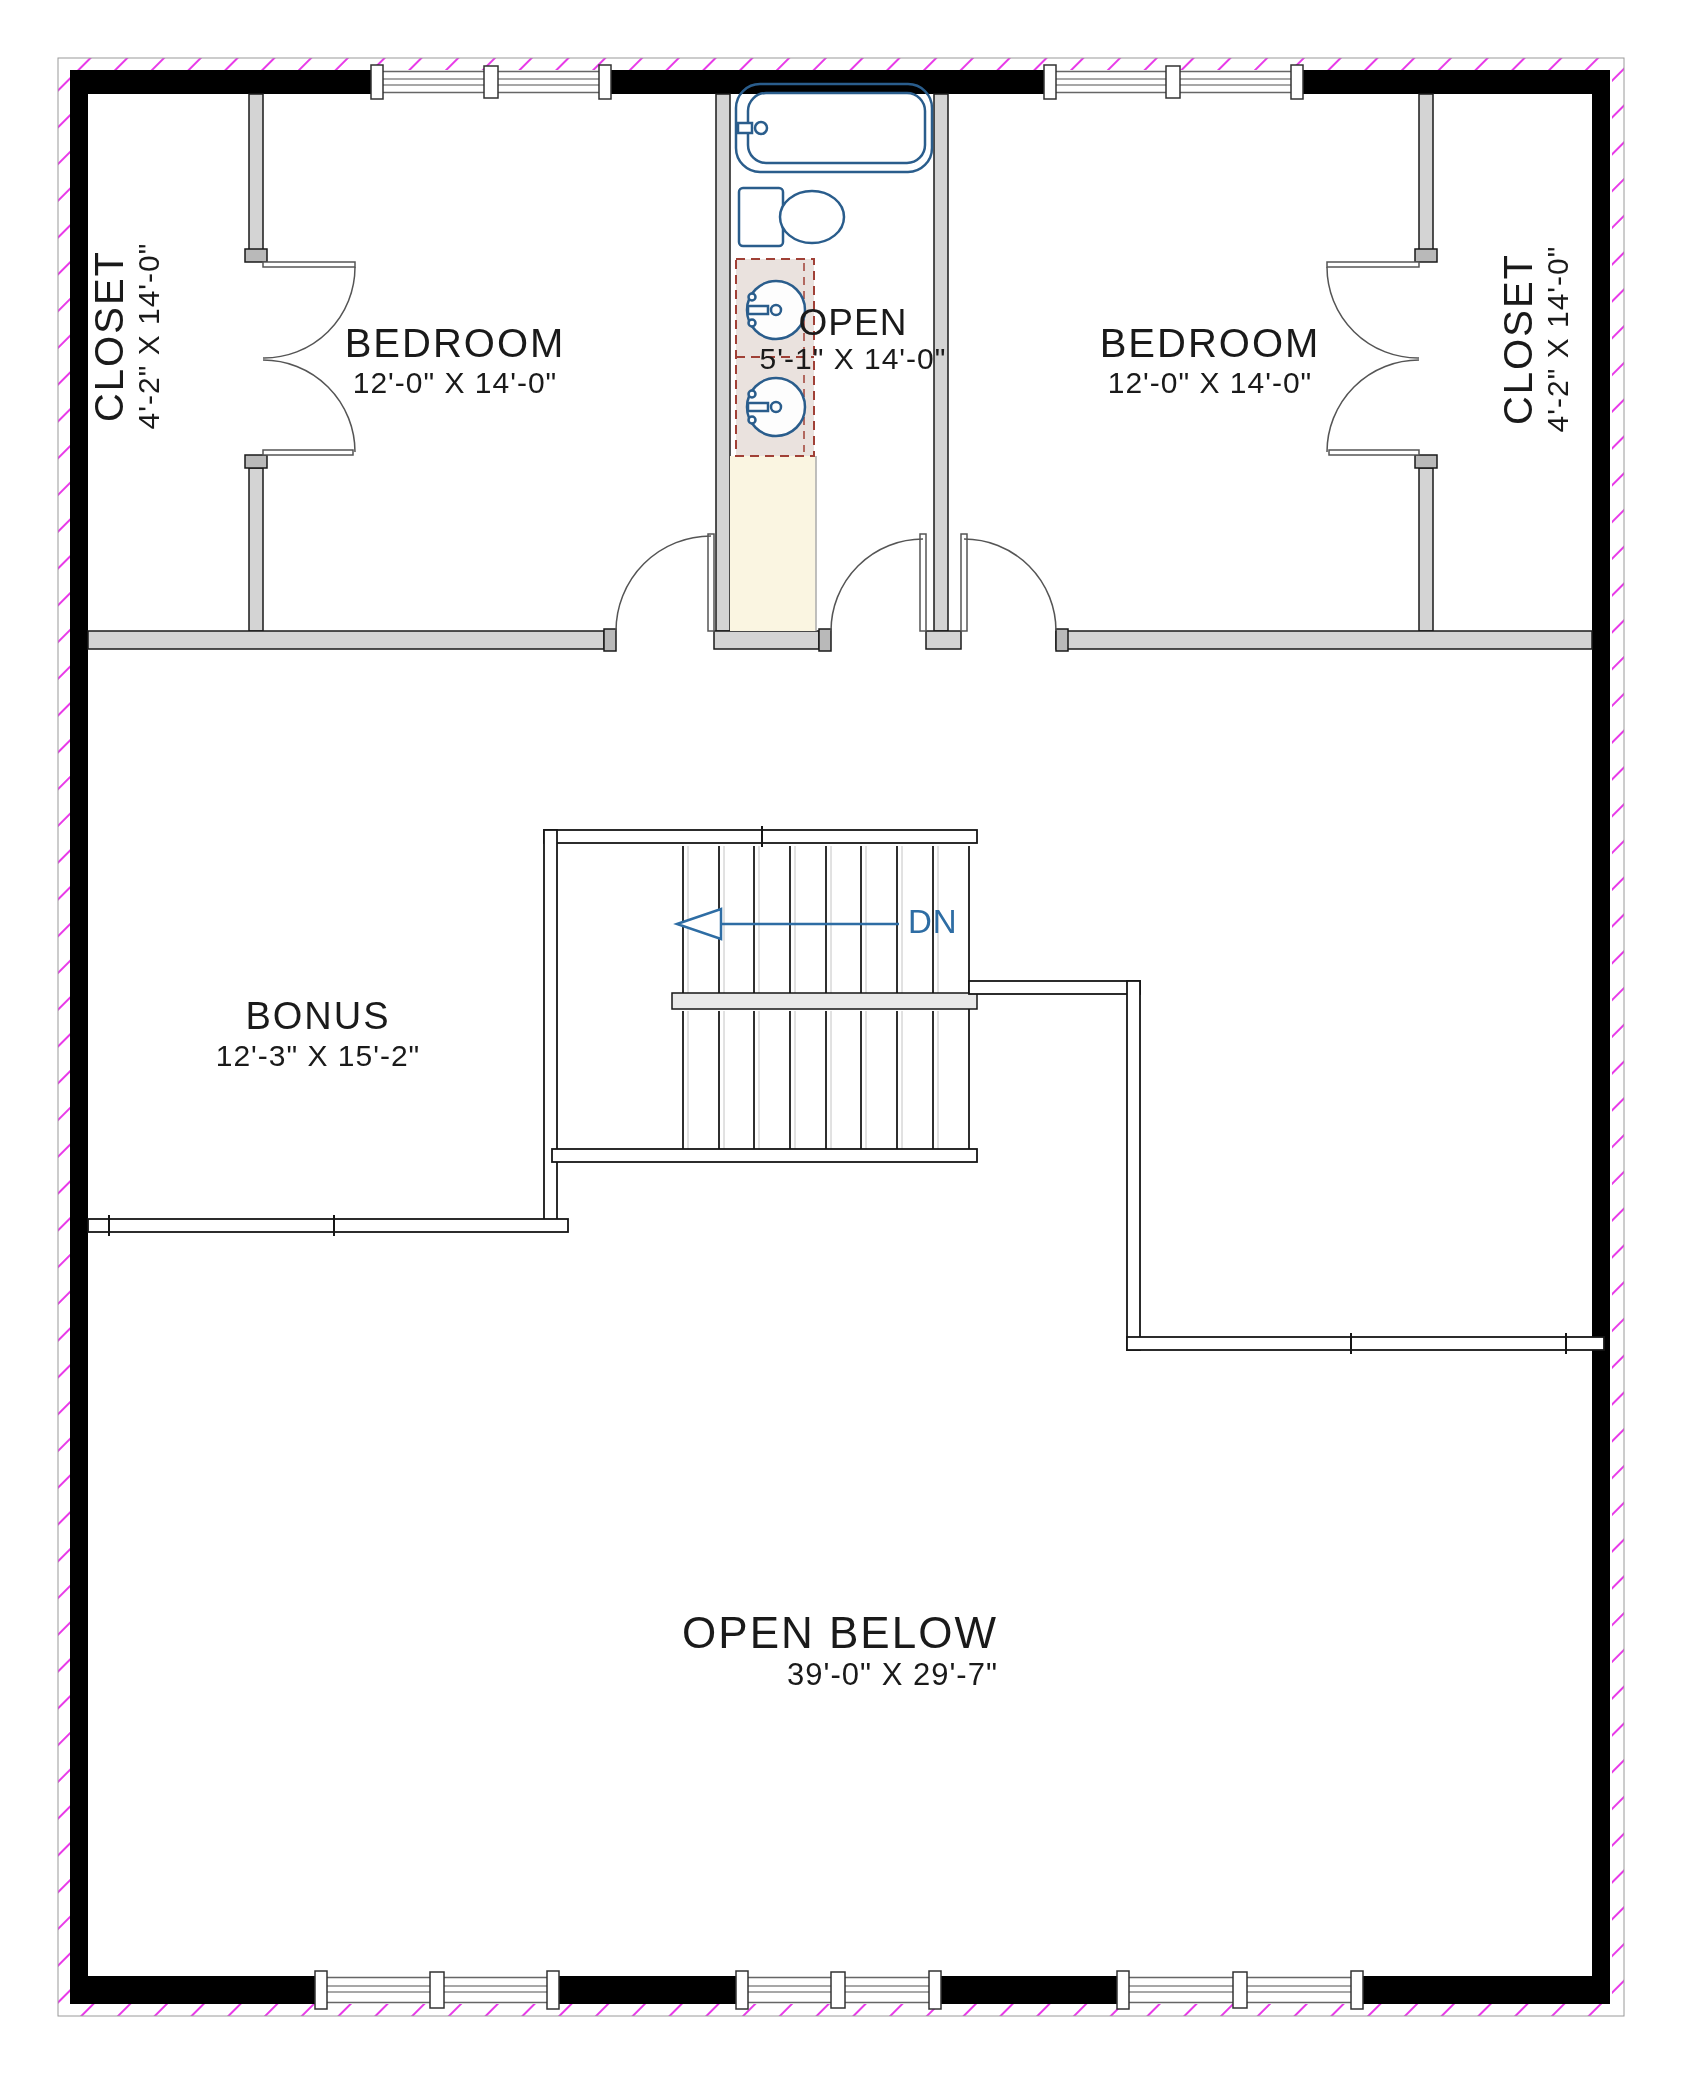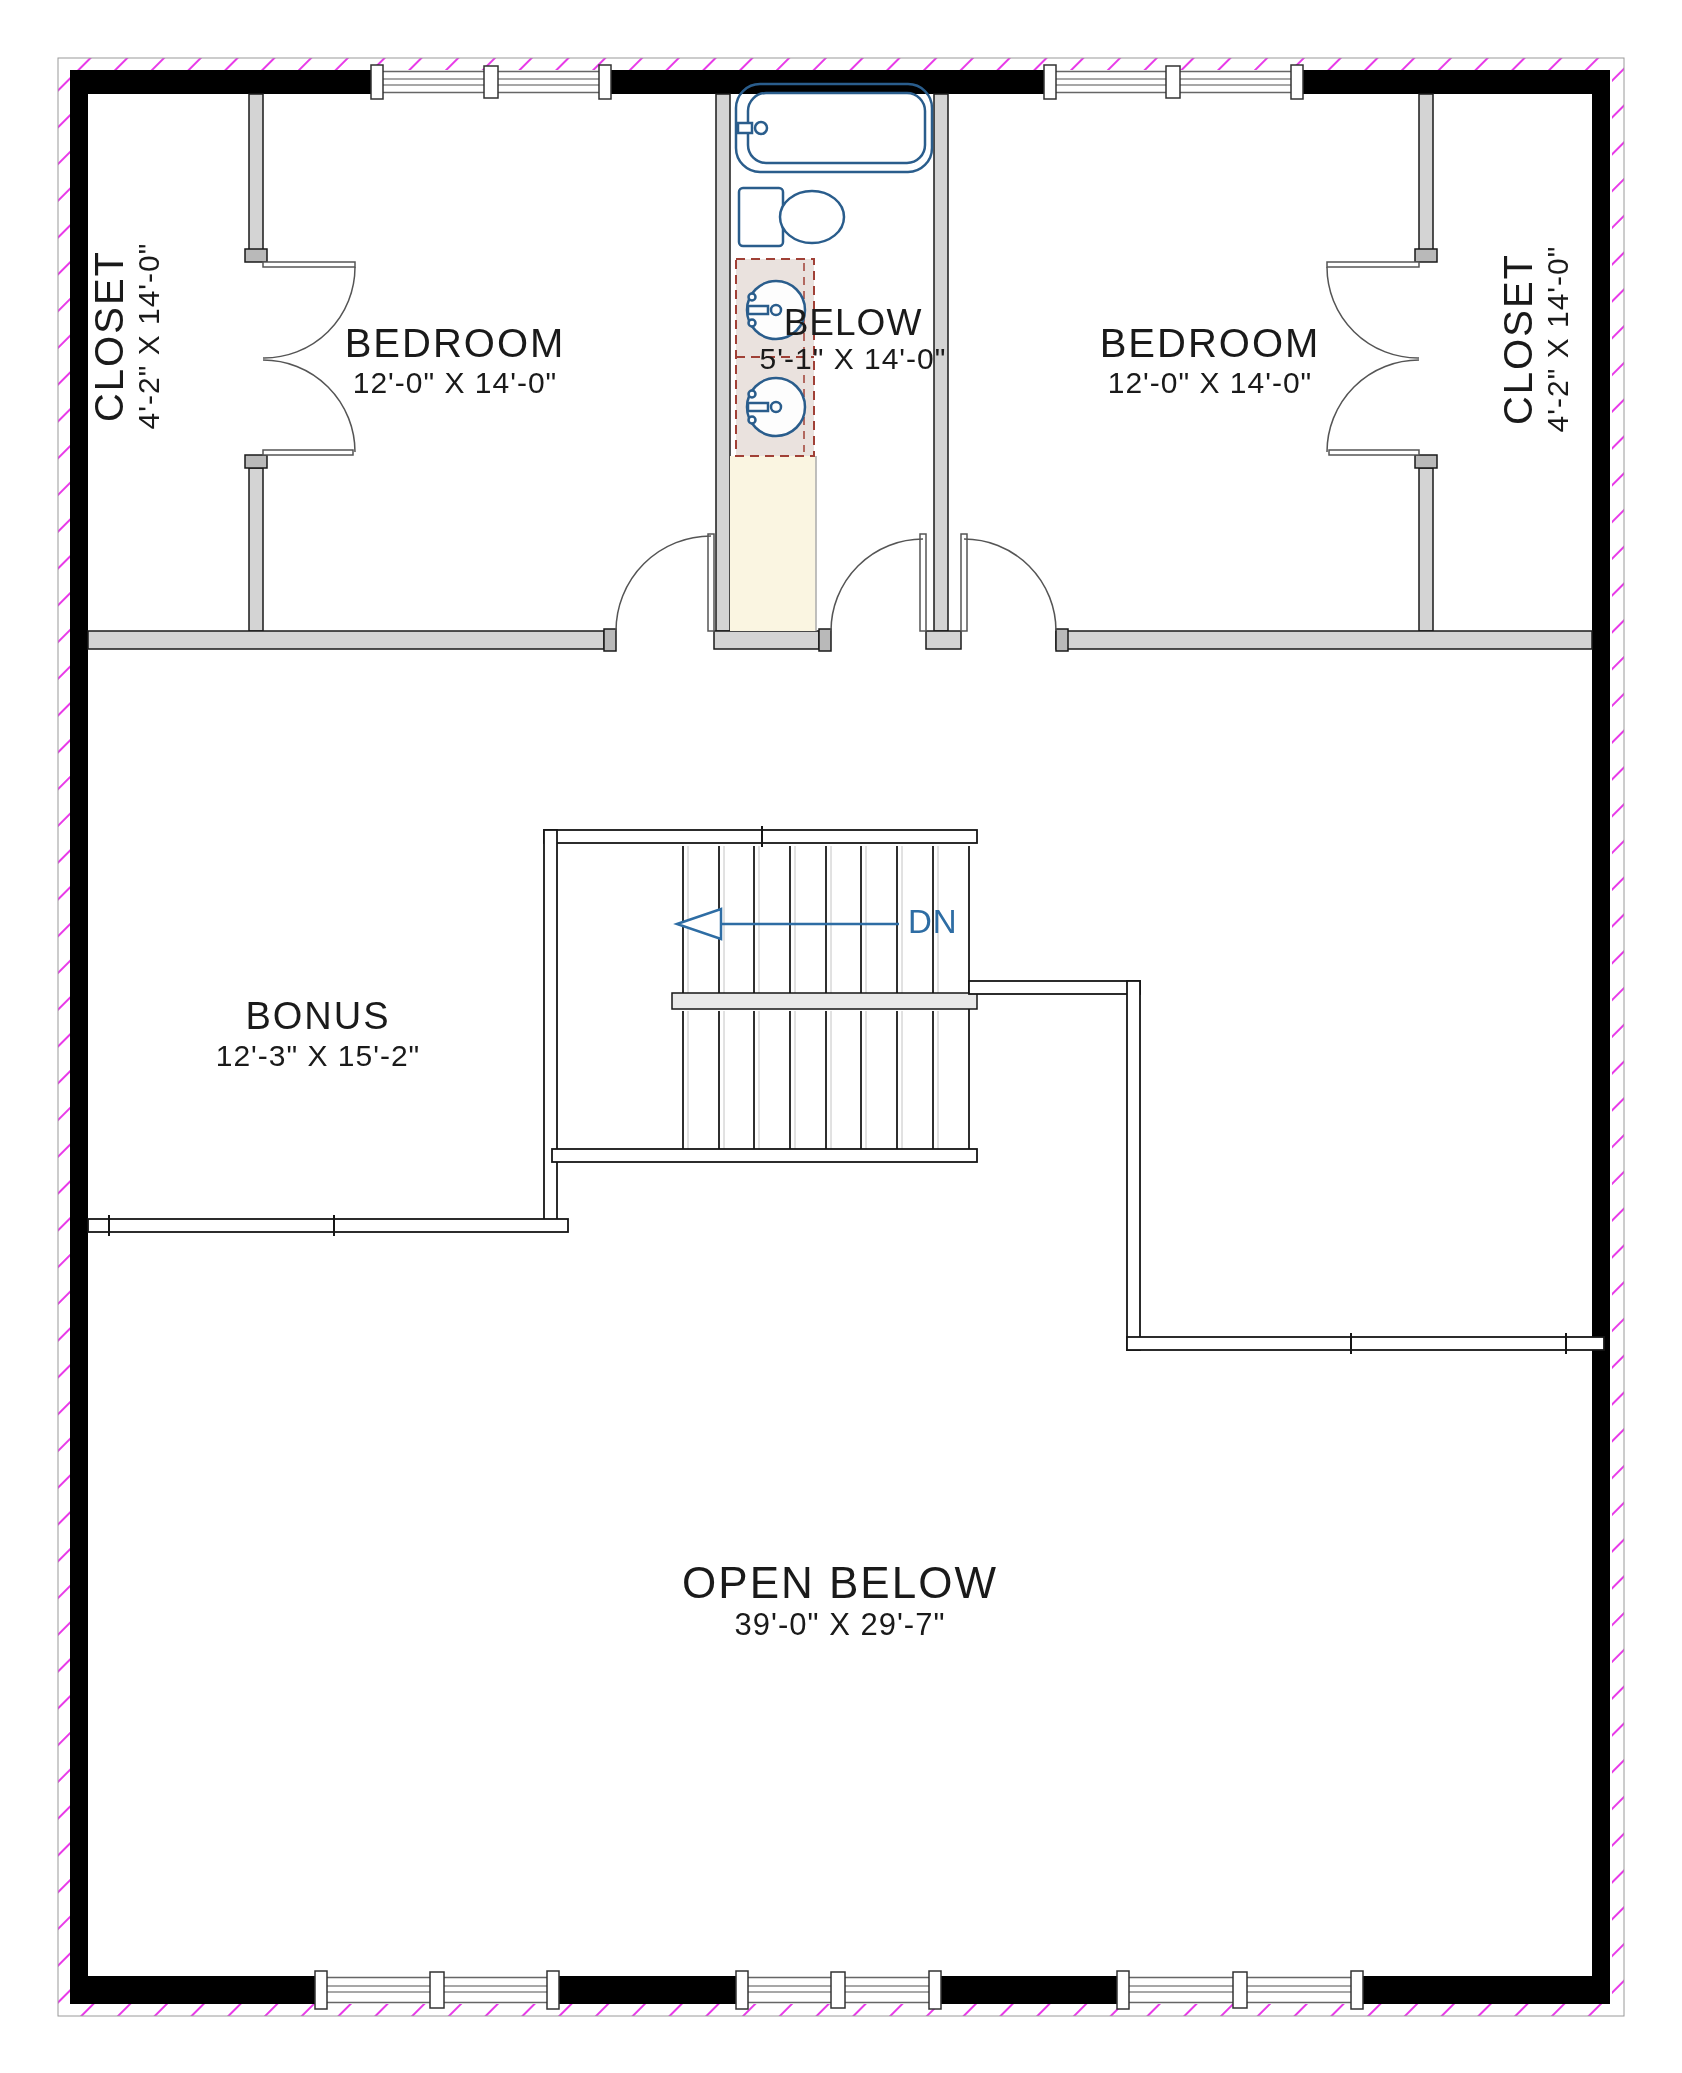--- a/index.html
+++ b/index.html
@@ -282,39 +282,39 @@
     <div class="room-name">CLOSET</div>
     <div class="room-dims">4'-2" X 14'-0"</div>
   </div>
 
   <div class="label" style="left:455px; top:322px;">
     <div class="room-name">BEDROOM</div>
     <div class="room-dims">12'-0" X 14'-0"</div>
   </div>
 
   <div class="label" style="left:853px; top:304px;">
-    <div class="bath-name">BELOW</div>
+    <div class="bath-name">OPEN</div>
     <div class="bath-dims">5'-1" X 14'-0"</div>
   </div>
 
   <div class="label" style="left:1210px; top:322px;">
     <div class="room-name">BEDROOM</div>
     <div class="room-dims">12'-0" X 14'-0"</div>
   </div>
 
   <div class="vlabel" style="left:1537px; top:339px;">
     <div class="room-name">CLOSET</div>
     <div class="room-dims">4'-2" X 14'-0"</div>
   </div>
 
   <div class="label" style="left:318px; top:997px;">
     <div class="room-name" style="font-size:38px;">BONUS</div>
     <div class="room-dims">12'-3" X 15'-2"</div>
   </div>
 
-  <div class="label" style="left:840px; top:1560px;">
+  <div class="label" style="left:840px; top:1610px;text-align:right;">
     <div class="room-name" style="font-size:44px;">OPEN BELOW</div>
     <div class="room-dims" style="font-size:31px;">39'-0" X 29'-7"</div>
   </div>
 
   <div class="dn" style="left:908px; top:903px;text-align:center;">DN</div>
 
 </div>
 
 </body></html>

